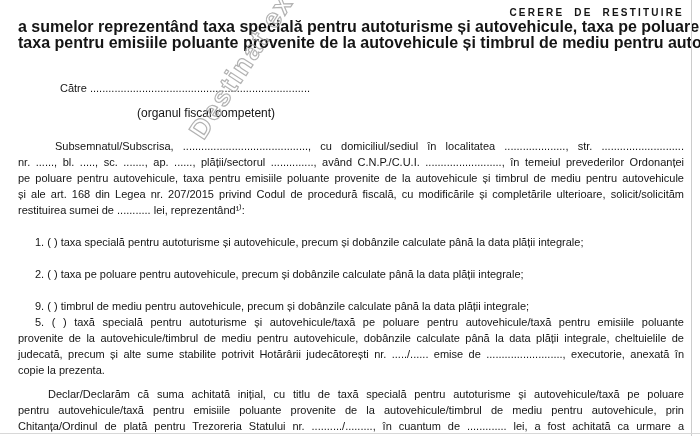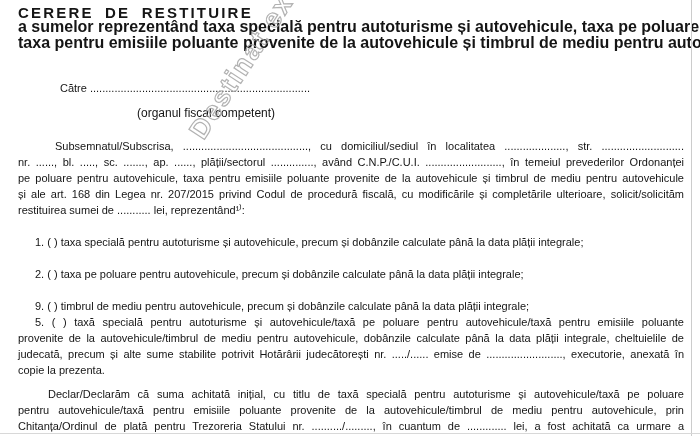--- a/index.html
+++ b/index.html
@@ -5,21 +5,21 @@
   html, body { margin:0; padding:0; background:#ffffff; }
   .page {
     position:relative; width:700px; height:436px; background:#ffffff; overflow:hidden;
     font-family:"Liberation Sans", sans-serif; font-size:11px; line-height:16px; color:#151515;
   }
   .border-right  { position:absolute; left:691px; top:0; width:1px; height:436px; background:#cccccc; }
   .border-bottom { position:absolute; left:0; top:433px; width:700px; height:1px; background:#d8d8d8; }
   .content { position:absolute; left:18px; top:6px; width:666px; }
 
   .title {
-    text-align:left; font-weight:bold; font-size:15px; line-height:14px;
+    text-align:right; font-weight:bold; font-size:10px; line-height:14px;
     letter-spacing:2.2px; word-spacing:5px;
   }
   .subtitle { text-align:center; font-weight:bold; font-size:16px; line-height:14px; }
   .subtitle .ln { white-space:nowrap; }
 
   .addressee { margin-top:28px; margin-left:42px; }
   .hint { margin-top:11px; margin-left:119px; font-size:12px; line-height:12px; }
 
   .intro { margin-top:19px; }
   .decl  { margin-top:8px; }

